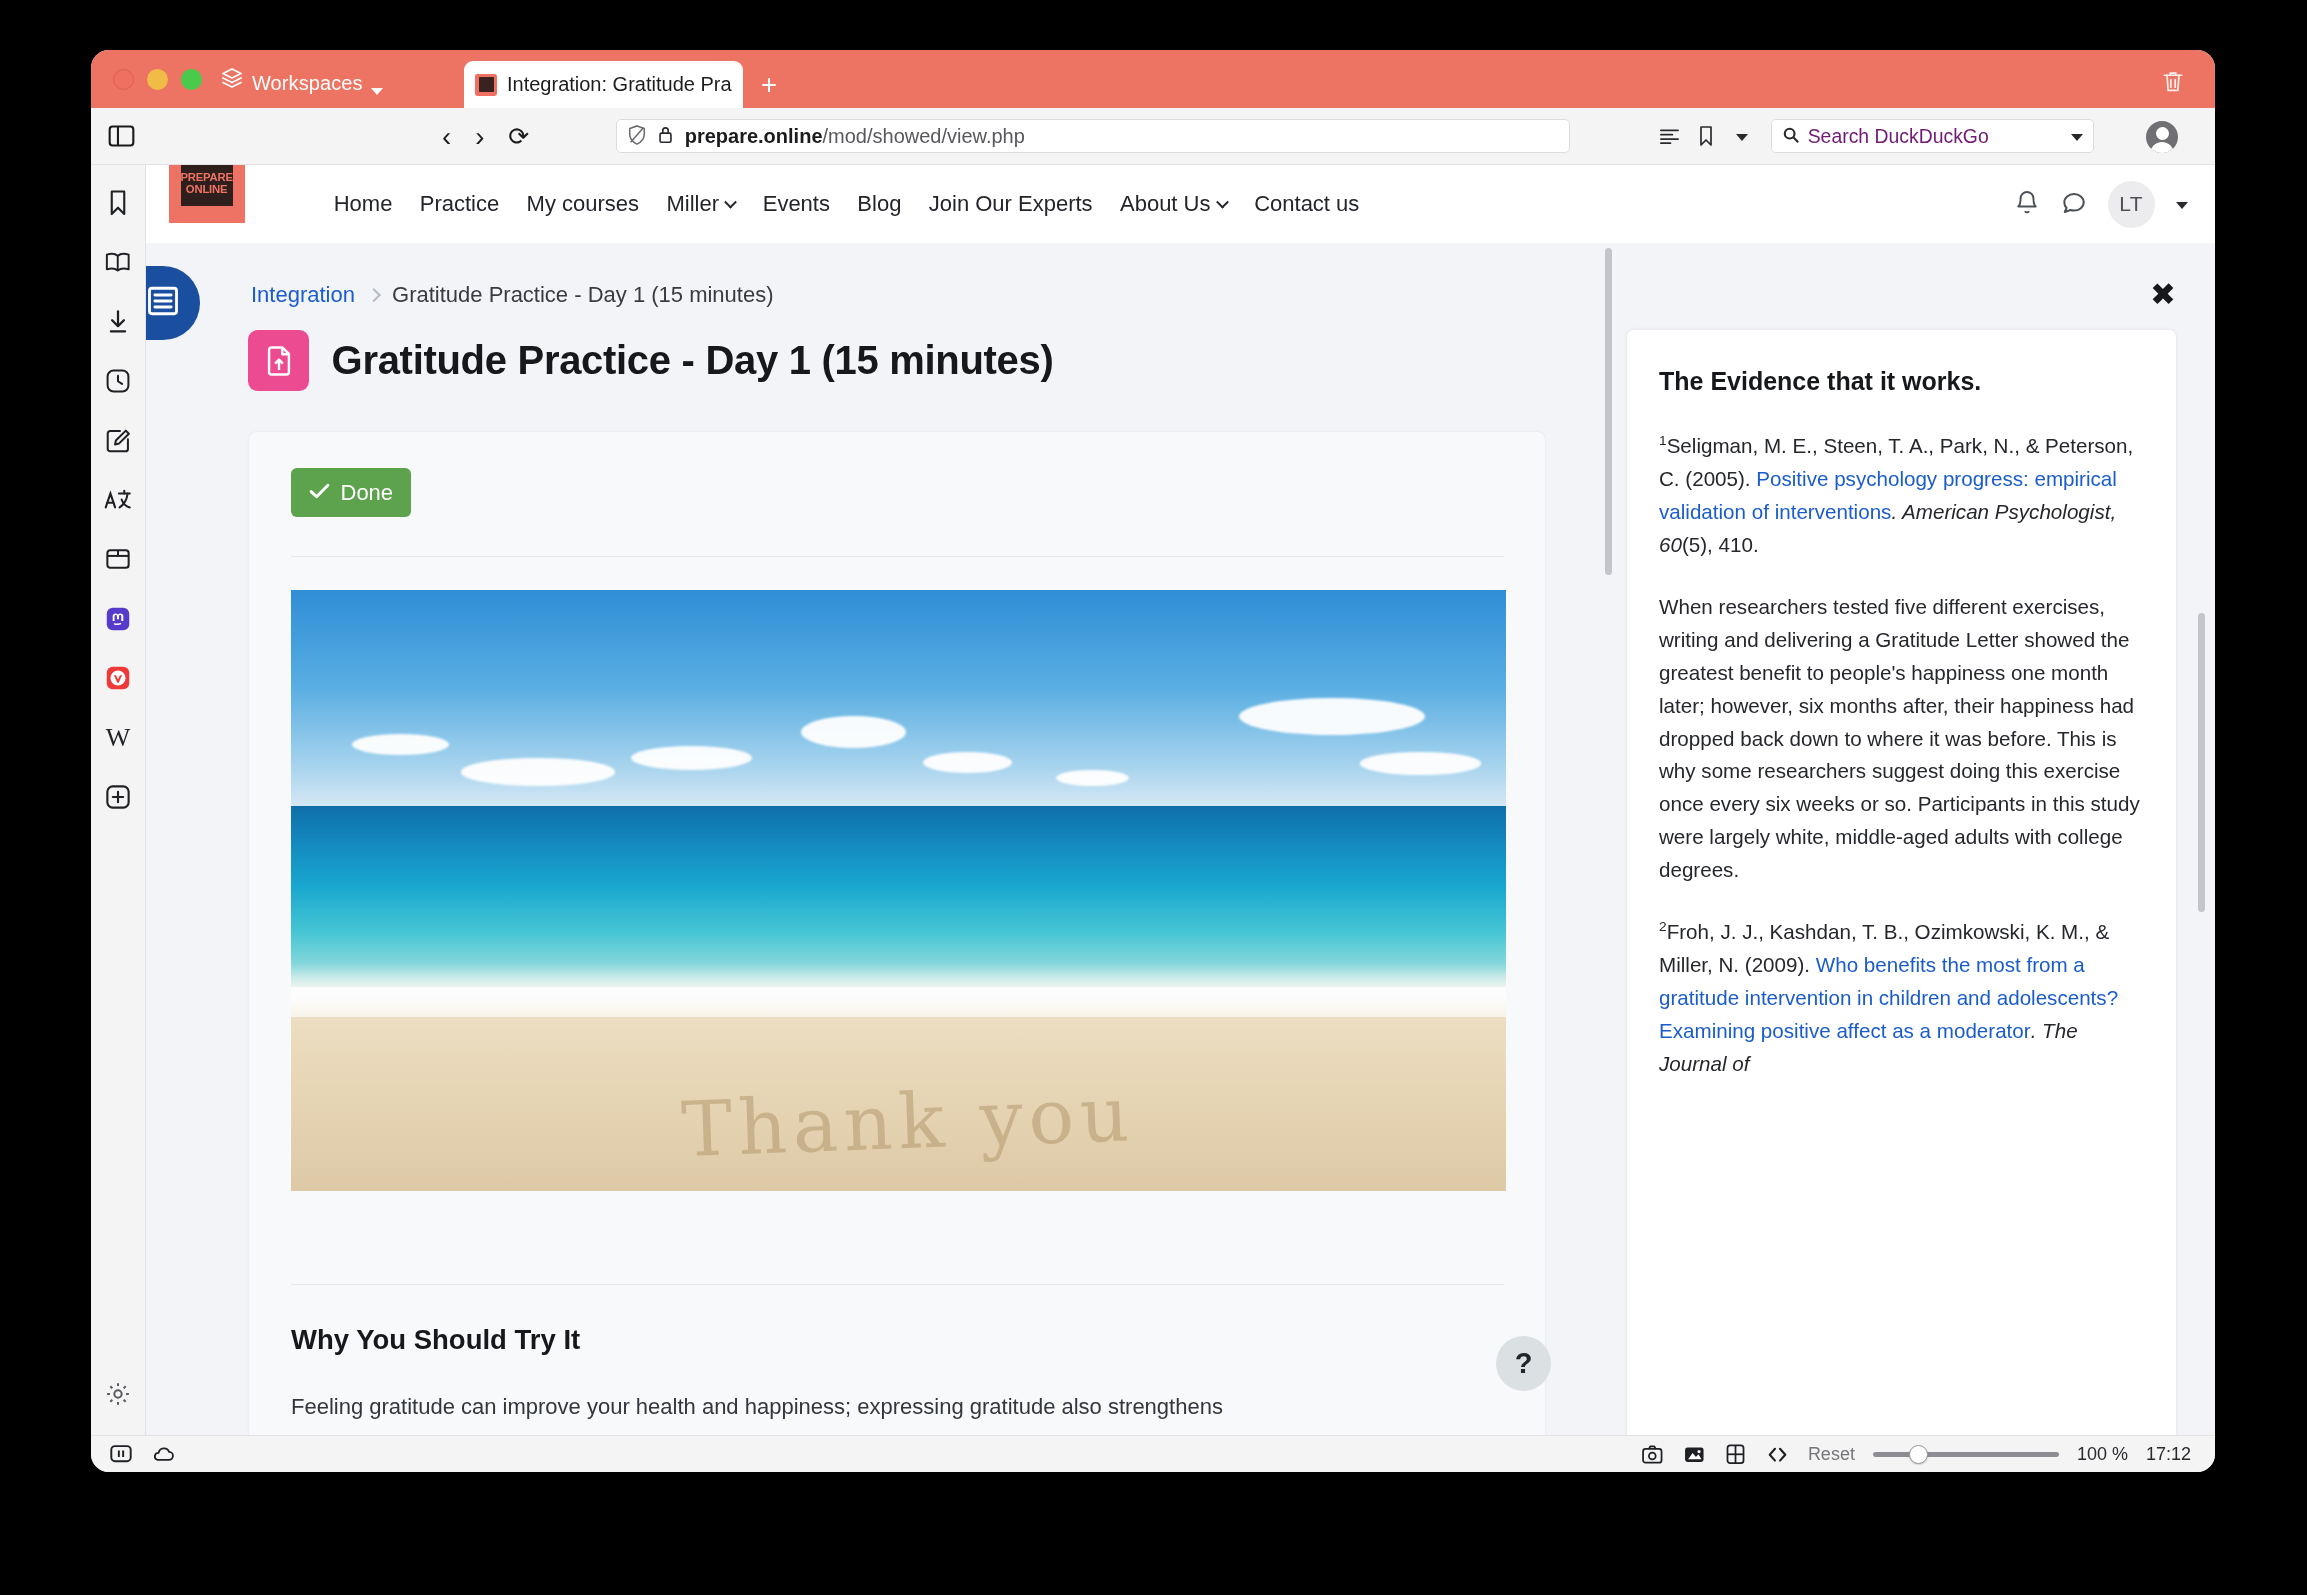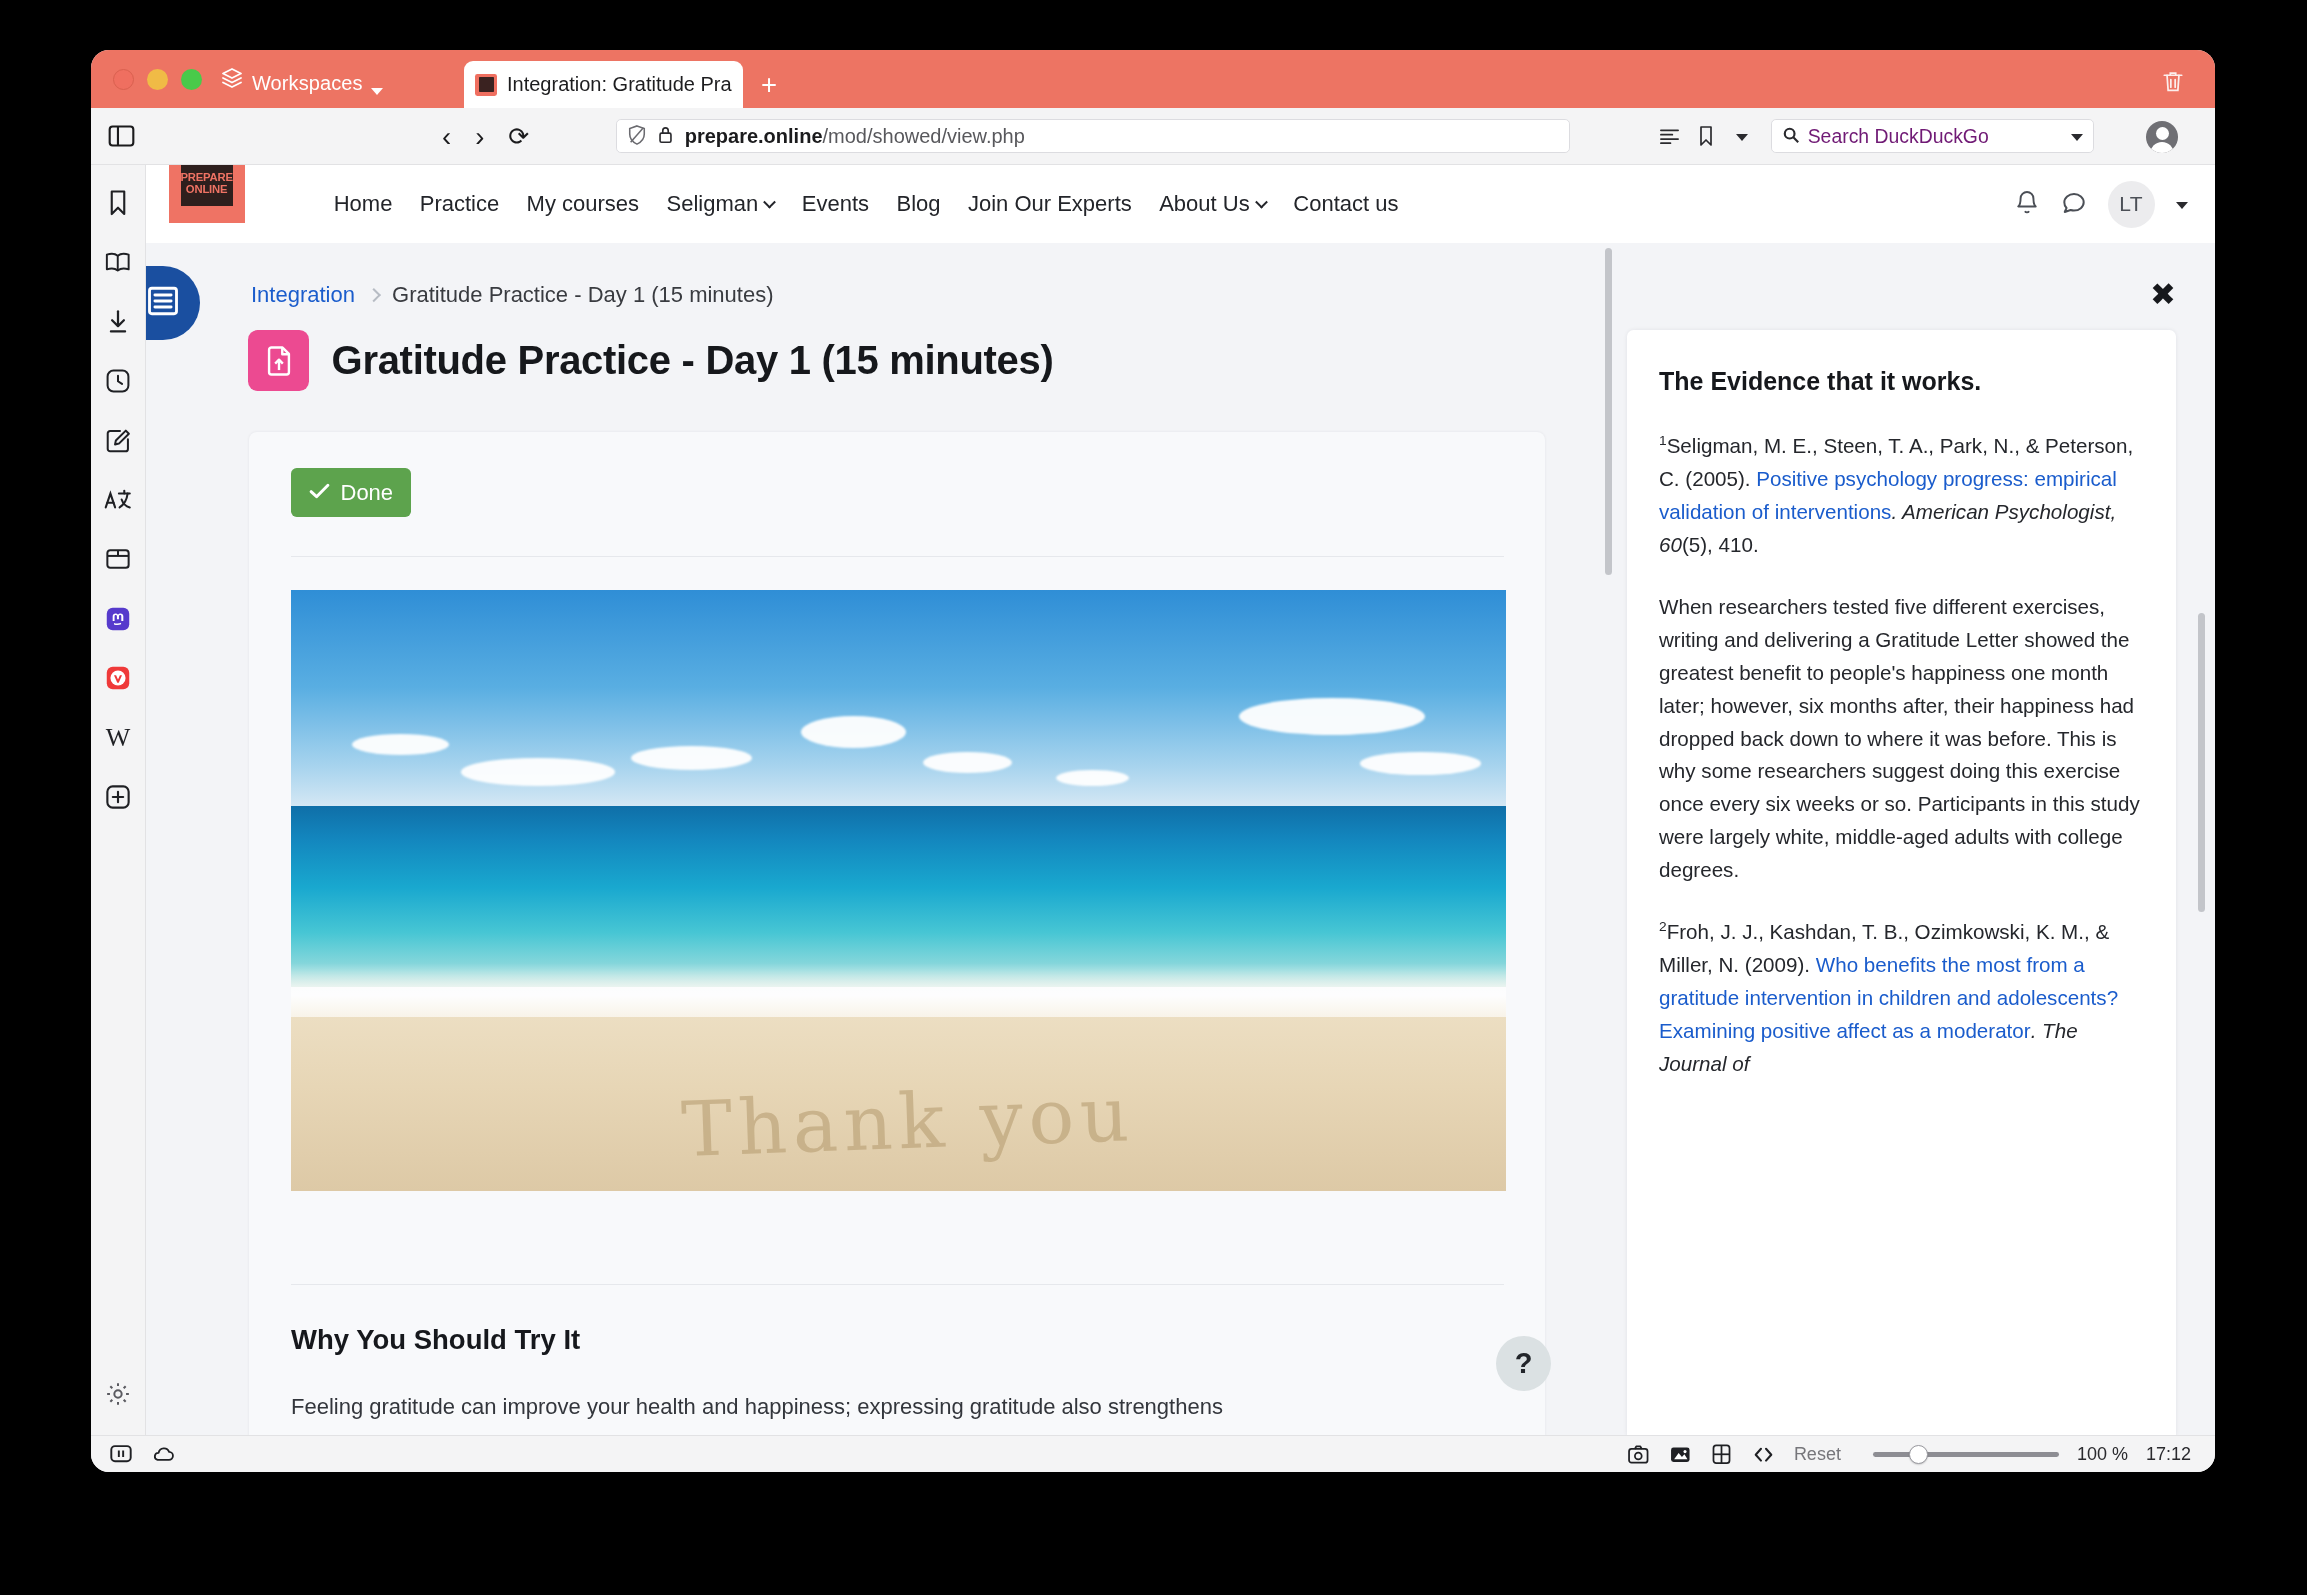--- a/index.html
+++ b/index.html
@@ -413,21 +413,21 @@
     background: #f4f4f5;
     border-top: 0.8px solid #e2e2e4;
     display: flex; align-items: center;
   }
   #sb-left { display: flex; align-items: center; gap: 18px; margin-left: 18px; }
   #sb-right {
     position: absolute; right: 24px; top: 0; height: 37px;
     display: flex; align-items: center; gap: 18px;
   }
   .sb-ico { width: 24px; height: 24px; display:flex; align-items:center; justify-content:center; }
-  #sb-reset { font-size: 18px; color: #76767b; margin-right: 14px; }
+  #sb-reset { font-size: 18px; color: #76767b; margin-right: 0; }
   #zoomslider {
     position: relative; width: 186px; height: 21px;
     display: flex; align-items: center;
   }
   #zoomslider .track {
     width: 100%; height: 4.9px; background: #8d8d93; border-radius: 2.4px;
   }
   #zoomslider .knob {
     position: absolute; left: 36px; top: 0.8px;
     width: 19.4px; height: 19.4px; border-radius: 50%;
@@ -639,21 +639,21 @@
             <div class="navitem">
                 <span>Home</span>
               </div>
             <div class="navitem">
                 <span>Practice</span>
               </div>
             <div class="navitem">
                 <span>My courses</span>
               </div>
             <div class="navitem">
-                <span>Seligman</span>
+                <span>Miller</span>
                 <i class="chev"></i>
               </div>
             <div class="navitem">
                 <span>Events</span>
               </div>
             <div class="navitem">
                 <span>Blog</span>
               </div>
             <div class="navitem">
                 <span>Join Our Experts</span>

